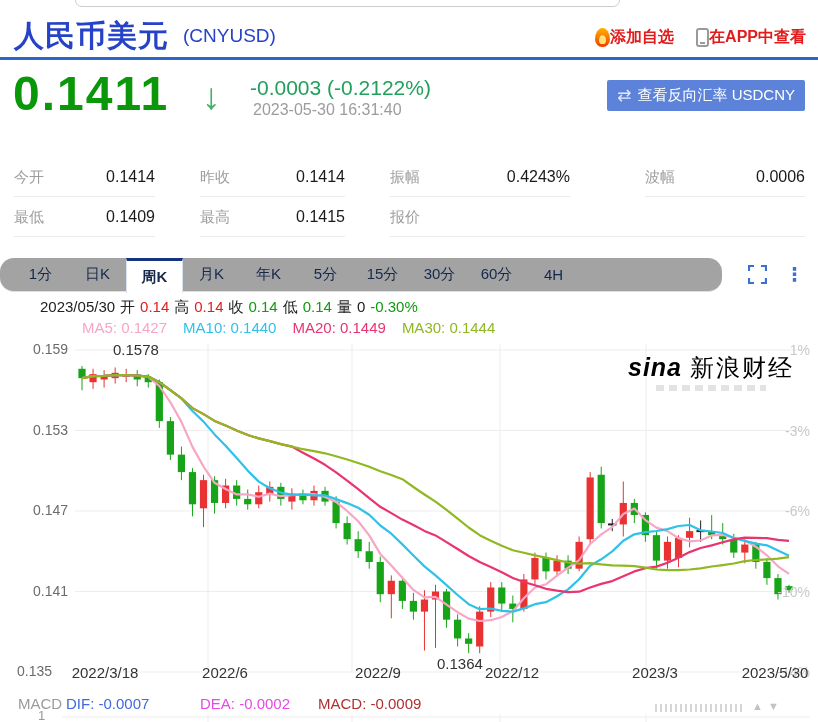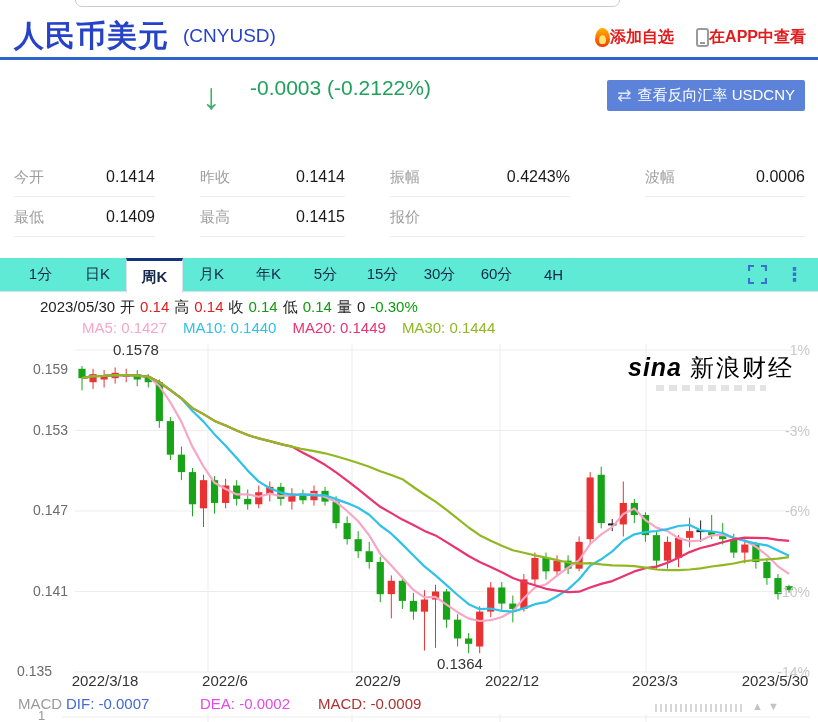--- a/index.html
+++ b/index.html
@@ -31,40 +31,40 @@
     background:#5c83d9; color:#fff; font-size:15px; padding:0 10px; border:none; border-radius:2px; cursor:pointer; }
   .rev-btn .swap { font-size:17px; color:#dfe8fb; }
 
   
   .stat-cell { position:absolute; display:flex; justify-content:space-between; align-items:baseline;
     border-bottom:1px solid #ececec; padding-bottom:9px; }
   .stat-cell .lb { font-size:15px; color:#9e9e9e; }
   .stat-cell .vl { font-size:16px; color:#1a1a1a; }
 
   
-  .tabbar { position:absolute; left:0; top:258px; width:818px; height:34px; background:#5eead4;
-    border-bottom:1px solid #d9e1ef; display:flex; align-items:stretch; }
+  .tabbar { position:absolute; left:0; top:258px; width:722px; height:34px; background:#a3a3a3;
+    border-bottom:1px solid #d9e1ef; display:flex; align-items:stretch;border-radius:14px; }
   .tab { width:57px; display:flex; align-items:center; justify-content:center;
     font-size:15px; color:#15284b; cursor:pointer; }
   .tab.active { background:#fff; border-top:3px solid #16337e; border-left:1px solid #d9e1ef;
     border-right:1px solid #d9e1ef; font-weight:bold; height:35px; }
   .tab-icons { position:absolute; right:14px; top:7px; display:flex; align-items:center; gap:18px; }
   .kebab { color:#3b6fd0; font-size:19px; font-weight:bold; cursor:pointer; line-height:19px; }
   .fsbox { cursor:pointer; display:block; }
 
   
   .info-row { position:absolute; left:40px; top:298px; font-size:15px; display:flex; gap:5px; white-space:nowrap; }
   .ma-row { position:absolute; left:82px; top:319px; font-size:15px; display:flex; gap:16px; white-space:nowrap; }
 
   
   .chart { position:absolute; left:0; top:340px; width:818px; height:382px; }
   .chart svg { position:absolute; left:0; top:0; }
   .ylab { position:absolute; width:48px; text-align:right; font-size:14px; color:#6b6b6b; }
   .plab { position:absolute; width:52px; text-align:right; font-size:14px; color:#c9c9c9; }
-  .xlab { position:absolute; top:332px; transform:translateX(-50%); font-size:15px; color:#333; white-space:nowrap; }
+  .xlab { position:absolute; top:324px; transform:translateX(-50%); font-size:15px; color:#333; white-space:nowrap; }
   .ann { position:absolute; font-size:15px; color:#333; white-space:nowrap; }
   .wm { position:absolute; left:628px; top:12px; color:#000000; user-select:none; }
   .wm .wm1 { font-size:25px; font-weight:bold; font-style:italic; letter-spacing:1px; }
   .wm .wm2 { font-size:24px; font-weight:normal; margin-left:8px; letter-spacing:2px; }
   .wm .wm-sub { margin-top:1px; margin-left:28px; height:6px; width:110px;
     background:repeating-linear-gradient(90deg,#e3e3e3 0 8px,transparent 8px 13px); }
   .macd-row { position:absolute; top:355px; left:0; width:818px; font-size:15px; white-space:nowrap; }
   .macd-row span { position:absolute; top:0; }
   .sub-tick { position:absolute; left:38px; top:368px; font-size:13px; color:#999; }
   .scroll-dots { position:absolute; left:655px; top:364px; width:90px; height:8px;
@@ -85,22 +85,24 @@
       <span class="flame"></span>
       <span>添加自选</span>
     </div>
     <div class="hdr-link">
       <span class="phone"></span>
       <span>在APP中查看</span>
     </div>
   </div>
   <div class="hdr-rule"></div>
 
+  <div class="price">0.1411</div>
   <div class="dir-arrow">↓</div>
   <div class="chg">-0.0003 (-0.2122%)</div>
+  <div class="ts">2023-05-30 16:31:40</div>
   <button class="rev-btn">
     <span class="swap">⇄</span>
     <span>查看反向汇率 USDCNY</span>
   </button>
 
   <div id="stats">
       <div class="stat-cell" style="left: 14px; top: 168px; width: 141px;">
         <span class="lb">今开</span>
         <span class="vl">0.1414</span>
       </div>
@@ -325,21 +327,21 @@
         <polyline points="82,38.2 93.046875,36.2 104.09375,35.9 115.140625,35.2 126.1875,35.0 137.234375,35.2 148.28125,36.8 159.328125,46.0 170.375,62.3 181.421875,81.9 192.46875,106.9 203.515625,126.5 214.5625,142.8 225.609375,149.0 236.65625,154.4 247.703125,154.4 258.75,156.8 269.796875,153.6 280.84375,156.2 291.890625,155.2 302.9375,154.4 313.984375,154.1 325.03125,157.0 336.078125,161.9 347.125,171.0 358.171875,181.2 369.21875,195.4 380.265625,213.9 391.3125,225.5 402.359375,237.8 413.40625,249.9 424.453125,257.4 435.5,256.9 446.546875,264.6 457.59375,272.2 468.640625,278.6 479.6875,281.0 490.734375,280.2 501.78125,277.0 512.828125,271.1 523.875,258.2 534.921875,247.5 545.96875,244.3 557.015625,235.7 568.0625,227.6 579.109375,220.1 590.15625,204.0 601.203125,194.3 612.25,187.1 623.296875,174.0 634.34375,168.6 645.390625,180.1 656.4375,187.6 667.484375,191.1 678.53125,198.1 689.578125,201.3 700.625,200.5 711.671875,195.4 722.71875,194.9 733.765625,197.8 744.8125,200.5 755.859375,206.7 766.90625,215.3 777.953125,226.3 789,233.8" fill="none" stroke="#f7a6c6" stroke-width="2.2" stroke-linejoin="round"></polyline>
         <polyline points="82,38.2 93.046875,36.2 104.09375,35.9 115.140625,35.2 126.1875,35.0 137.234375,35.7 148.28125,36.6 159.328125,42.2 170.375,50.2 181.421875,58.4 192.46875,71.0 203.515625,81.6 214.5625,94.4 225.609375,105.7 236.65625,118.1 247.703125,130.6 258.75,141.6 269.796875,148.2 280.84375,152.6 291.890625,154.8 302.9375,154.4 313.984375,155.4 325.03125,155.3 336.078125,159.1 347.125,163.1 358.171875,167.8 369.21875,174.8 380.265625,185.5 391.3125,193.7 402.359375,204.4 413.40625,215.5 424.453125,226.4 435.5,235.4 446.546875,245.1 457.59375,255.0 468.640625,264.2 479.6875,269.2 490.734375,268.5 501.78125,270.8 512.828125,271.6 523.875,268.4 534.921875,264.2 545.96875,262.2 557.015625,256.3 568.0625,249.4 579.109375,239.2 590.15625,225.7 601.203125,219.3 612.25,211.4 623.296875,200.8 634.34375,194.3 645.390625,192.1 656.4375,191.0 667.484375,189.1 678.53125,186.0 689.578125,185.0 700.625,190.3 711.671875,191.5 722.71875,193.0 733.765625,198.0 744.8125,200.9 755.859375,203.6 766.90625,205.3 777.953125,210.6 789,215.8" fill="none" stroke="#2fc1e8" stroke-width="2.2" stroke-linejoin="round"></polyline>
         <polyline points="82,38.2 93.046875,36.2 104.09375,35.9 115.140625,35.2 126.1875,35.0 137.234375,35.7 148.28125,36.6 159.328125,42.2 170.375,50.2 181.421875,58.4 192.46875,68.1 203.515625,74.1 214.5625,80.9 225.609375,85.5 236.65625,90.4 247.703125,95.0 258.75,98.4 269.796875,101.1 280.84375,104.1 291.890625,106.6 302.9375,112.7 313.984375,118.5 325.03125,124.8 336.078125,132.4 347.125,140.6 358.171875,149.2 369.21875,158.2 380.265625,166.8 391.3125,173.1 402.359375,179.6 413.40625,185.0 424.453125,190.9 435.5,195.4 446.546875,202.1 457.59375,209.0 468.640625,216.0 479.6875,222.0 490.734375,227.0 501.78125,232.2 512.828125,238.0 523.875,242.0 534.921875,245.3 545.96875,248.8 557.015625,250.7 568.0625,252.2 579.109375,251.7 590.15625,247.5 601.203125,243.9 612.25,241.1 623.296875,236.2 634.34375,231.4 645.390625,228.2 656.4375,226.6 667.484375,222.7 678.53125,217.7 689.578125,212.1 700.625,208.0 711.671875,205.4 722.71875,202.2 733.765625,199.4 744.8125,197.6 755.859375,197.8 766.90625,198.2 777.953125,199.8 789,200.9" fill="none" stroke="#e9346f" stroke-width="2.2" stroke-linejoin="round"></polyline>
         <polyline points="82,38.2 93.046875,36.2 104.09375,35.9 115.140625,35.2 126.1875,35.0 137.234375,35.7 148.28125,36.6 159.328125,42.2 170.375,50.2 181.421875,58.4 192.46875,68.1 203.515625,74.1 214.5625,80.9 225.609375,85.5 236.65625,90.4 247.703125,95.0 258.75,98.4 269.796875,101.1 280.84375,104.1 291.890625,106.6 302.9375,109.2 313.984375,111.1 325.03125,113.3 336.078125,116.2 347.125,119.5 358.171875,123.0 369.21875,126.7 380.265625,131.2 391.3125,135.0 402.359375,139.2 413.40625,147.0 424.453125,154.5 435.5,161.7 446.546875,169.9 457.59375,178.7 468.640625,187.5 479.6875,195.2 490.734375,200.7 501.78125,205.7 512.828125,210.3 523.875,212.8 534.921875,215.4 545.96875,217.6 557.015625,220.1 568.0625,222.5 579.109375,223.7 590.15625,223.2 601.203125,224.4 612.25,225.3 623.296875,225.6 634.34375,226.1 645.390625,227.6 656.4375,229.5 667.484375,230.2 678.53125,230.1 689.578125,229.5 700.625,228.4 711.671875,226.5 722.71875,225.1 733.765625,223.5 744.8125,221.2 755.859375,220.0 766.90625,219.5 777.953125,218.7 789,217.1" fill="none" stroke="#90b822" stroke-width="2.2" stroke-linejoin="round"></polyline>
       </svg>
     <div class="wm">
       <span class="wm1">sina</span><span class="wm2">新浪财经</span>
       <div class="wm-sub"></div>
     </div>
     <div id="axis-labels">
-        <div class="ylab" style="left: 20px; top: 1px; margin-top: 20px;">0.159</div>
+        <div class="ylab" style="left: 20px; top: 1px;">0.159</div>
         <div class="ylab" style="left: 20px; top: 81.5px;">0.153</div>
         <div class="ylab" style="left: 20px; top: 162px;">0.147</div>
         <div class="ylab" style="left: 20px; top: 242.5px;">0.141</div>
         <div class="ylab" style="left: 4px; top: 323px;">0.135</div>
         <div class="plab" style="left: 758px; top: 2px;">1%</div>
         <div class="plab" style="left: 758px; top: 82.5px;">-3%</div>
         <div class="plab" style="left: 758px; top: 163px;">-6%</div>
         <div class="plab" style="left: 758px; top: 243.5px;">-10%</div>
         <div class="plab" style="left: 758px; top: 324px;">-14%</div>
         <div class="xlab" style="left: 105px;">2022/3/18</div>

